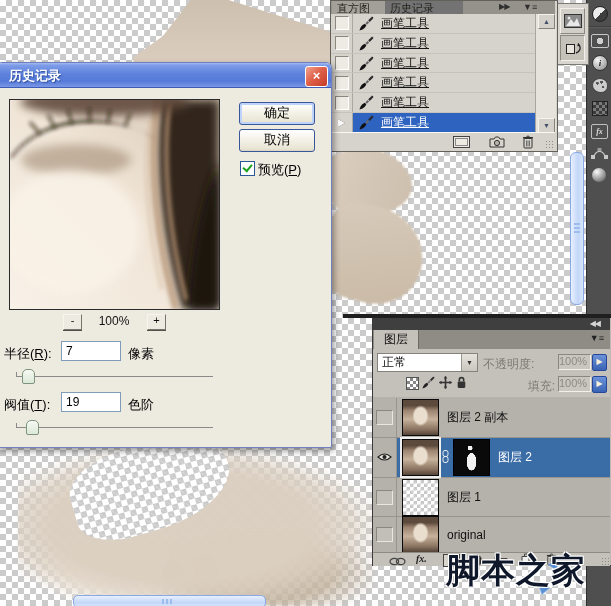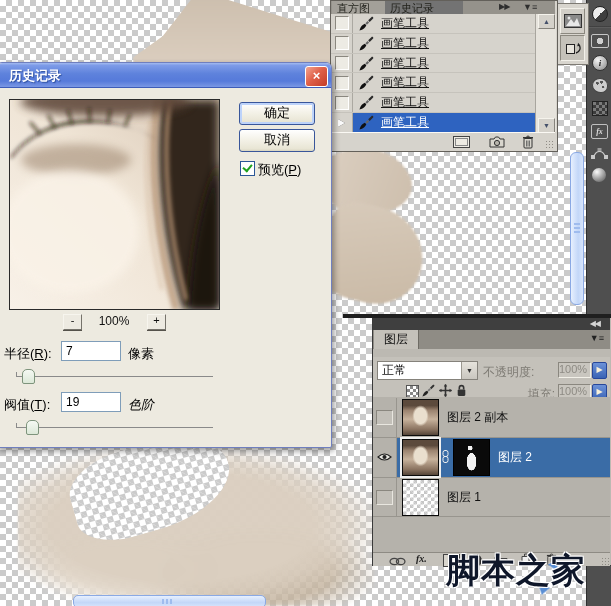--- a/index.html
+++ b/index.html
@@ -99,21 +99,21 @@
   .hist-bottom{left:0;top:131px;width:224px;height:17px;background:#D6D3CC;border-top:1px solid #FBF9F4;}
   .grip{background-image:radial-gradient(#8F8C85 0.8px,transparent 1px);background-size:3px 3px;}
   
   .lay{left:372px;top:318px;width:239px;height:247px;background:#BCB9B2;border:1px solid #3A3A3A;border-top:none;z-index:4;font-size:12px;}
   .lay-title{left:0;top:0;width:237px;height:12px;background:#3F3F3F;}
   .lay-collapse{position:absolute;right:10px;top:1px;font-size:8px;color:#D5D5D5;letter-spacing:-1px;}
   .lay-tabs{left:0;top:12px;width:237px;height:19px;background:#8F8C85;}
   .ltab{position:absolute;left:1px;top:0;width:44px;height:19px;background:#C4C1BA;border-right:1px solid #6E6B64;
     color:#111;text-align:center;line-height:19px;}
   .l-menu{position:absolute;right:6px;top:3px;font-size:9px;color:#222;}
-  .lay-ctrl{left:0;top:31px;width:237px;height:48px;background:#C4C1BA;border-bottom:1px solid #98958E;margin-top:8px;}
+  .lay-ctrl{left:0;top:31px;width:237px;height:48px;background:#C4C1BA;border-bottom:1px solid #98958E;}
   .blendbox{left:4px;top:4px;width:99px;height:17px;background:#FFF;border:1px solid #85827B;color:#111;}
   .blendtxt{position:absolute;left:4px;top:1px;line-height:15px;}
   .blendarrow{position:absolute;right:0;top:0;width:15px;height:17px;background:linear-gradient(180deg,#E6E3DC,#C9C6BF);
     border-left:1px solid #9B988F;font-size:7px;color:#333;text-align:center;line-height:17px;}
   .dimlabel{color:#7E7B74;}
   .sunkfield{background:#C9C6BF;border:1px solid;border-color:#8A877F #F2F0E8 #F2F0E8 #8A877F;
     color:#8E8B84;font-size:11px;text-align:right;padding:0 3px 0 0;line-height:13px;}
   .popbtn{width:13px;height:15px;background:linear-gradient(180deg,#6C92D8,#3A63B5);border:1px solid #27479A;border-radius:2px;
     color:#F8F0D8;font-size:8px;text-align:center;line-height:14px;}
   .lockck{left:33px;top:28px;width:11px;height:11px;border:1px solid #555;
@@ -413,20 +413,27 @@
         <span class="maskthumb"></span>
         <span class="l-name">图层 2</span>
       </div>
       <div class="l-row" style="top:81px;height:38px;text-align:right;">
         <span class="l-eyecell">
             <span class="l-well"></span>
           </span>
         <span class="l-thumb checker-s"></span>
         <span class="l-name">图层 1</span>
       </div>
+      <div class="l-row" style="top:120px;height:35px;border-bottom:none;">
+        <span class="l-eyecell">
+            <span class="l-well"></span>
+          </span>
+        <span class="l-thumb face-thumb"></span>
+        <span class="l-name">original</span>
+      </div>
     </div>
 
     <div class="abs lay-bottom">
       <span class="abs" style="left:16px;top:2px;">
         <svg width="17" height="9" viewBox="0 0 16 8">
             <ellipse cx="5" cy="4" rx="4" ry="3" fill="none" stroke="#444" stroke-width="1.2"></ellipse>
             <ellipse cx="11" cy="4" rx="4" ry="3" fill="none" stroke="#444" stroke-width="1.2"></ellipse>
           </svg>
       </span>
       <span class="abs lb-fx" style="left:43px;top:0;">fx.</span>
@@ -498,21 +505,21 @@
     <input class="abs dfield" style="left: 64px; top: 278px;" value="7">
     <div class="abs dlabel" style="left:131px;top:282px;">像素</div>
     <div class="abs slider" style="left:19px;top:306px;width:197px;">
       <span class="sl-tick"></span>
       <span class="sl-track"></span>
       <span class="sl-thumb" style="left:6px;"></span>
     </div>
 
     <div class="abs dlabel" style="left:7px;top:333px;"><span>阀值(</span><span class="mn">T</span><span>):</span></div>
     <input class="abs dfield" style="left: 64px; top: 329px;" value="19">
-    <div class="abs dlabel" style="left:131px;top:333px;font-style:italic;">色阶</div>
+    <div class="abs dlabel" style="left:131px;top:333px;">色阶</div>
     <div class="abs slider" style="left:19px;top:357px;width:197px;">
       <span class="sl-tick"></span>
       <span class="sl-track"></span>
       <span class="sl-thumb" style="left:10px;"></span>
     </div>
 
     <div class="abs xpbtn" style="left:242px;top:66px;">取消</div>
     <div class="abs xpbtn default" style="left:242px;top:39px;">确定</div>
     <div class="abs chk" style="left:243px;top:98px;">
       <span class="checkmark"></span>

